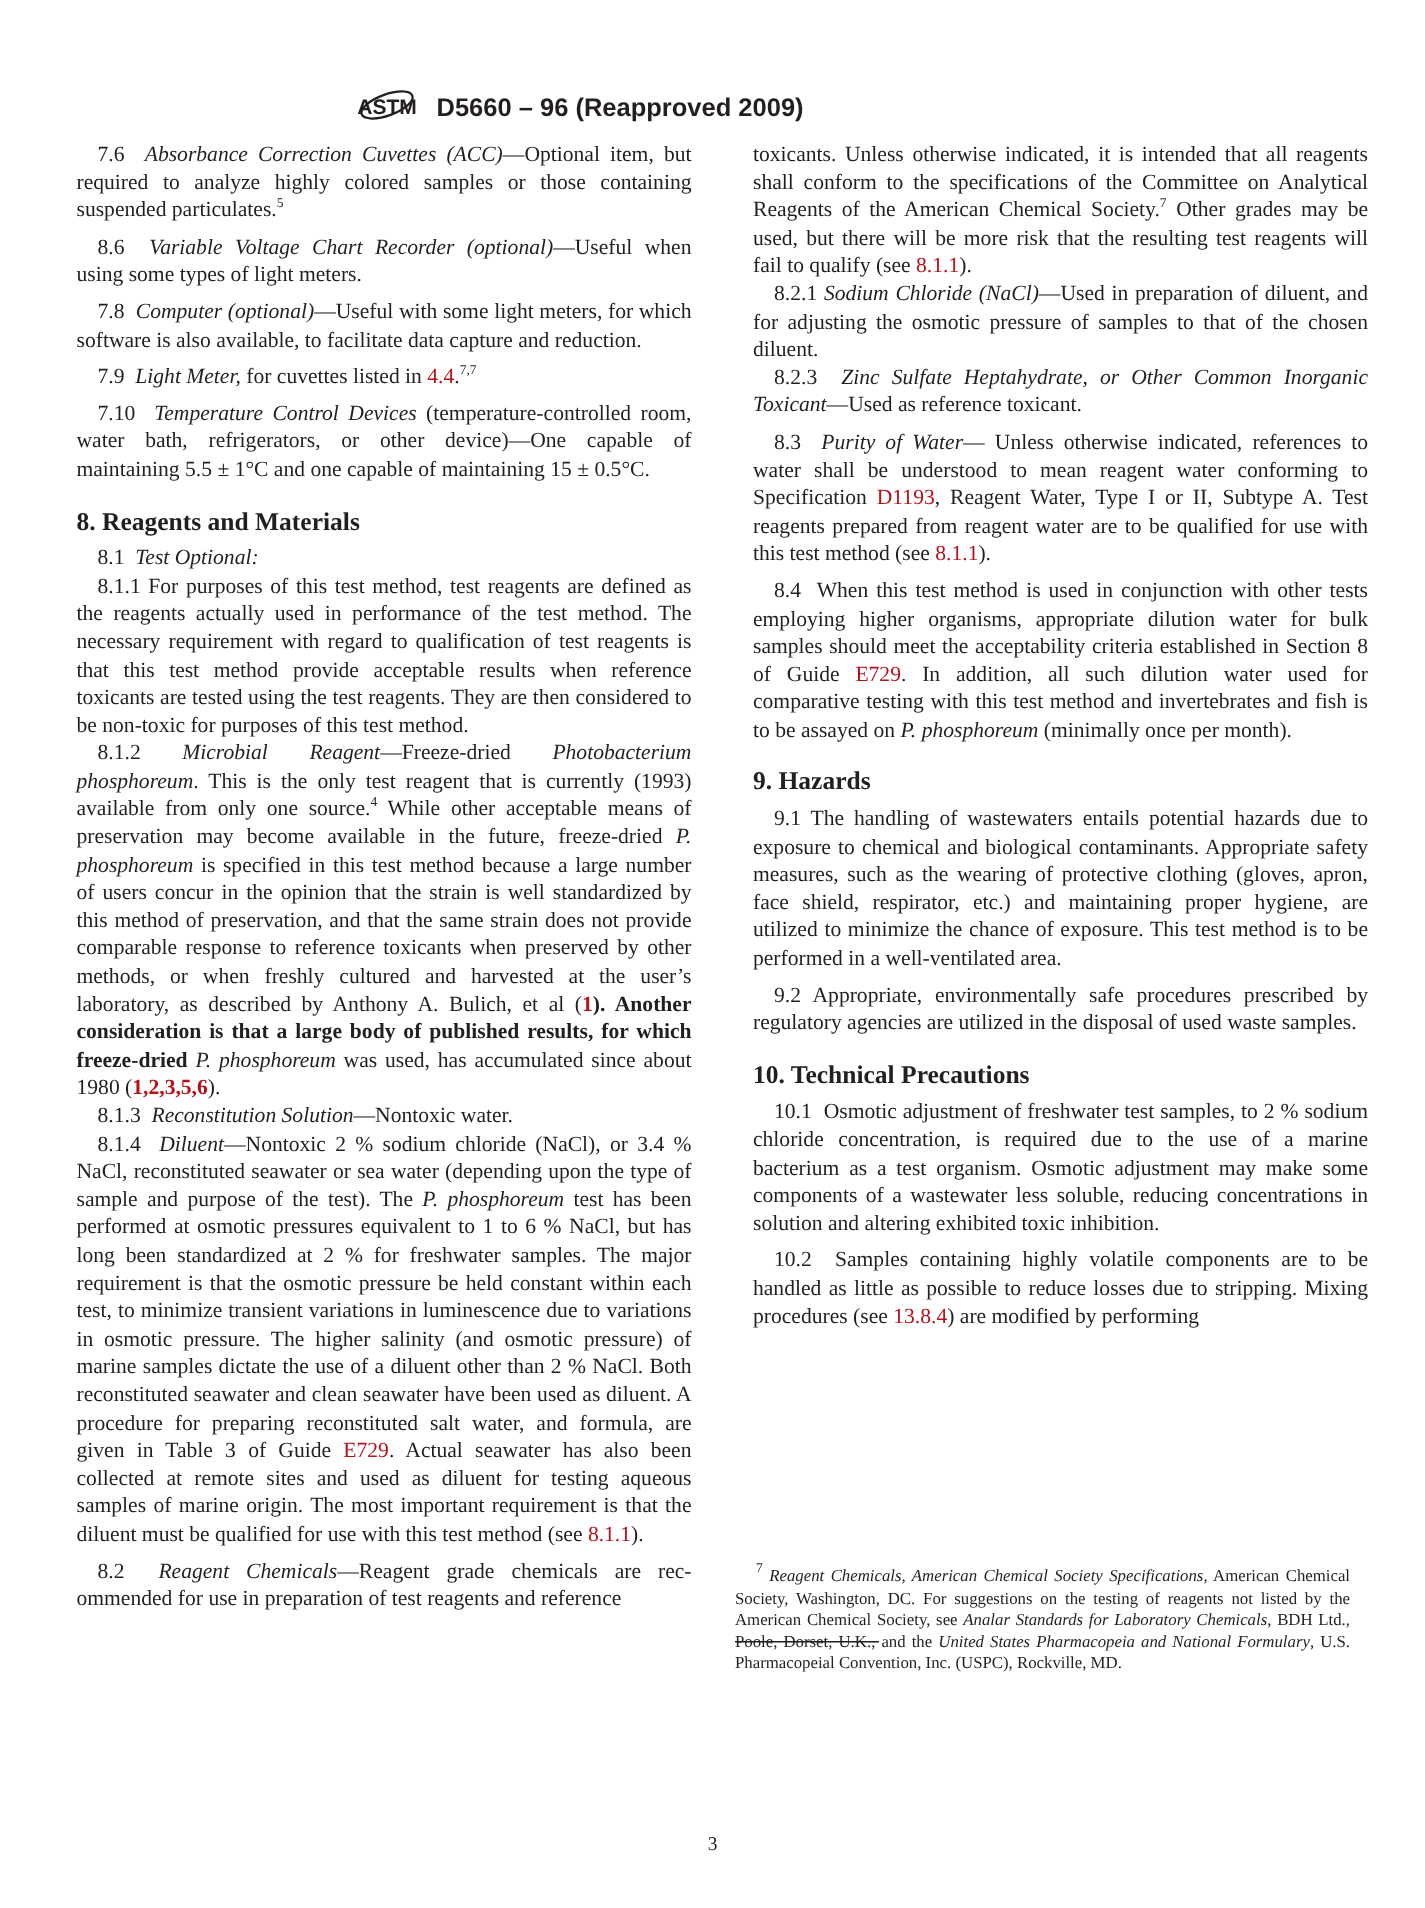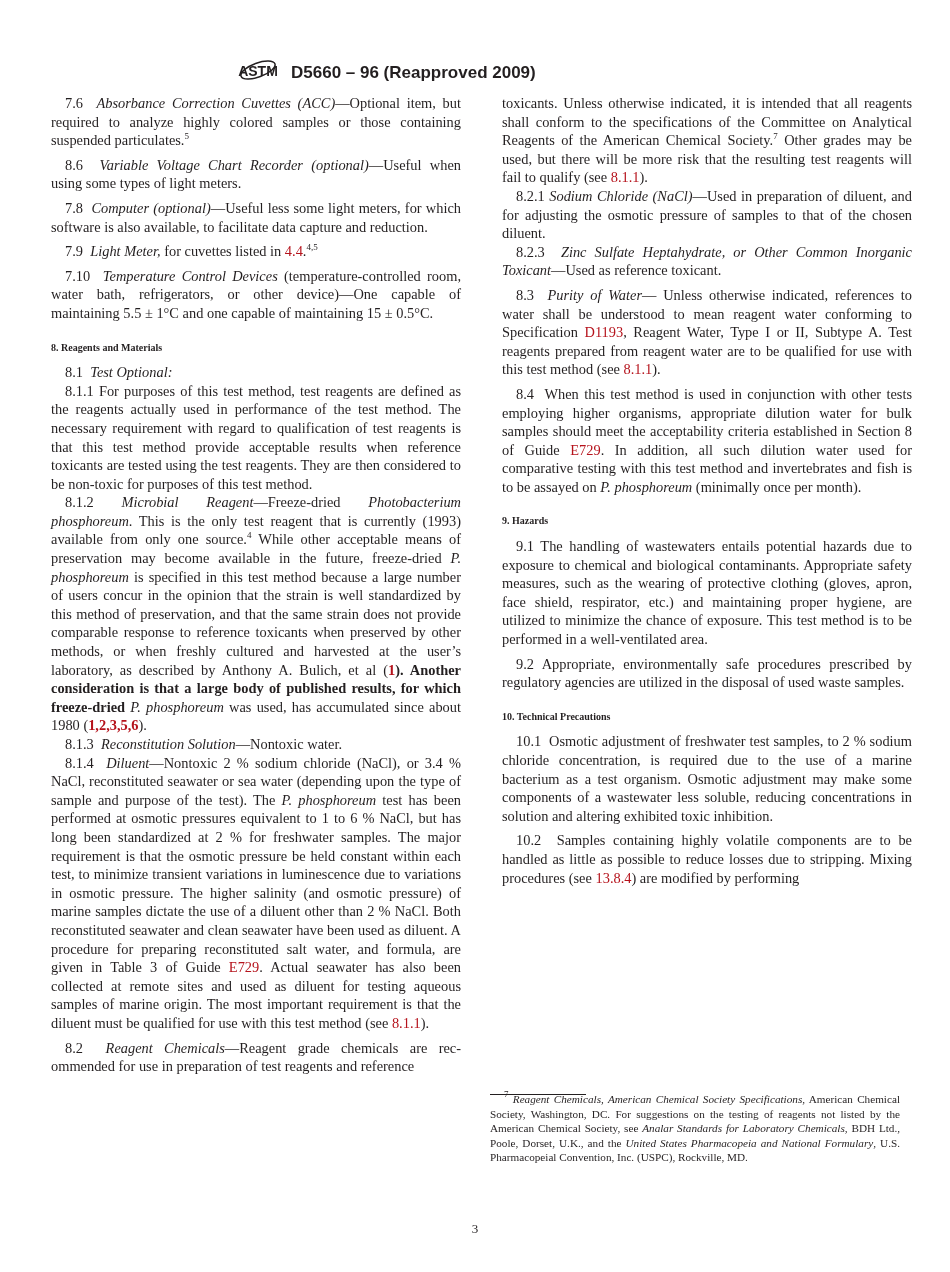--- a/index.html
+++ b/index.html
@@ -7,48 +7,48 @@
          font-family:"Liberation Serif", "DejaVu Serif", serif; color:#231f20; }
   .header { position:absolute; top:56px; left:0; width:774px; text-align:center;
             font-family:"Liberation Sans", "DejaVu Sans", sans-serif; font-weight:bold; font-size:17px; }
   .header .logo { display:inline-block; vertical-align:middle; margin-right:8px; }
   .header .title { vertical-align:middle; }
   .col { position:absolute; top:94px; width:410px; font-size:14.4px; line-height:18.6px; text-align:justify; }
   .col.left { left:51px; }
   .col.right { left:490px;margin-left:12px; }
   p { margin:0; text-indent:14px; hyphens:manual; }
   p.gap { margin-top:6px; }
-  h2 { font-size:10px; font-weight:bold; margin:16px 0 6px 0; }
+  h2 { font-size:17px; font-weight:bold; margin:16px 0 6px 0; }
   i { }
   .link { color:#b5121b; }
   .blink { color:#b5121b; font-weight:bold; }
   sup { font-size:9px; line-height:0; vertical-align:6px; }
   .fn-rule { position:absolute; left:490px; top:1094px; width:96px; border-top:1px solid #231f20; }
-  .footnote { position:absolute; left:490px; top:1092px; width:410px; font-size:11.2px; line-height:14.5px; text-align:justify; }
+  .footnote { position:absolute; left:490px; top:1044px; width:410px; font-size:11.2px; line-height:14.5px; text-align:justify; }
   .footnote p { text-indent:14px; }
   .pagenum { position:absolute; top:1221px; left:0; width:950px; text-align:center; font-size:13px; }
 </style>
 </head>
 <body>
 
 <div class="header">
   <span class="logo">
     <svg width="40" height="28" viewBox="0 0 40 28">
       <ellipse cx="20" cy="14" rx="18" ry="7" fill="none" stroke="#231f20" stroke-width="1.5" transform="rotate(-20 20 14)"></ellipse>
       <text x="20" y="20" text-anchor="middle" font-family="Liberation Sans, sans-serif" font-weight="bold" font-size="14" fill="#231f20">ASTM</text>
     </svg>
   </span>
   <span class="title">D5660 – 96 (Reapproved 2009)</span>
 </div>
 
 <div class="col left">
   <p><span>7.6</span>&nbsp; <i>Absorbance Correction Cuvettes (ACC)</i><span>—Optional item, but required to analyze highly colored samples or those containing suspended particulates.</span><sup>5</sup></p>
   <p class="gap"><span>8.6</span>&nbsp; <i>Variable Voltage Chart Recorder (optional)</i><span>—Useful when using some types of light meters.</span></p>
-  <p class="gap"><span>7.8</span>&nbsp; <i>Computer (optional)</i><span>—Useful less some light meters, for which software is also available, to facilitate data capture and reduction.</span></p>
-  <p class="gap"><span>7.9</span>&nbsp; <i>Light Meter,</i><span> for cuvettes listed in </span><a class="link">4.4</a><span>.</span><sup>4,5</sup></p>
+  <p class="gap"><span>7.8</span>&nbsp; <i>Computer (optional)</i><span>—Useful with some light meters, for which software is also available, to facilitate data capture and reduction.</span></p>
+  <p class="gap"><span>7.9</span>&nbsp; <i>Light Meter,</i><span> for cuvettes listed in </span><a class="link">4.4</a><span>.</span><sup>7,7</sup></p>
   <p class="gap"><span>7.10</span>&nbsp; <i>Temperature Control Devices</i><span> (temperature-controlled room, water bath, refrigerators, or other device)—One capable of maintaining 5.5 ± 1°C and one capable of maintaining 15 ± 0.5°C.</span></p>
 
   <h2>8. Reagents and Materials</h2>
   <p><span>8.1</span>&nbsp; <i>Test Optional:</i></p>
   <p><span>8.1.1</span> <span>For purposes of this test method, test reagents are defined as the reagents actually used in performance of the test method. The necessary requirement with regard to qualification of test reagents is that this test method provide acceptable results when reference toxicants are tested using the test reagents. They are then considered to be non-toxic for purposes of this test method.</span></p>
   <p><span>8.1.2</span> <i>Microbial Reagent</i><span>—Freeze-dried </span><i>Photobacterium phosphoreum</i><span>. This is the only test reagent that is currently (1993) available from only one source.</span><sup>4</sup><span> While other acceptable means of preservation may become available in the future, freeze-dried </span><i>P. phosphoreum</i><span> is specified in this test method because a large number of users concur in the opinion that the strain is well standardized by this method of preservation, and that the same strain does not provide comparable response to reference toxicants when preserved by other methods, or when freshly cultured and harvested at the user’s laboratory, as described by Anthony A. Bulich, et al (</span><a class="blink">1</a><b>). Another consider­ation is that a large body of published results, for which freeze-dried </b><i>P. phosphoreum</i><span> was used, has accumulated since about 1980 (</span><a class="blink">1,2,3,5,6</a><span>).</span></p>
   <p><span>8.1.3</span>&nbsp; <i>Reconstitution Solution</i><span>—Nontoxic water.</span></p>
   <p><span>8.1.4</span>&nbsp; <i>Diluent</i><span>—Nontoxic 2 % sodium chloride (NaCl), or 3.4 % NaCl, reconstituted seawater or sea water (depending upon the type of sample and purpose of the test). The </span><i>P. phosphoreum</i><span> test has been performed at osmotic pressures equivalent to 1 to 6 % NaCl, but has long been standardized at 2 % for freshwater samples. The major requirement is that the osmotic pressure be held constant within each test, to minimize transient variations in luminescence due to variations in osmotic pressure. The higher salinity (and osmotic pressure) of marine samples dictate the use of a diluent other than 2 % NaCl. Both reconstituted seawater and clean seawater have been used as diluent. A procedure for preparing reconstituted salt water, and formula, are given in Table 3 of Guide </span><a class="link">E729</a><span>. Actual seawater has also been collected at remote sites and used as diluent for testing aqueous samples of marine origin. The most important requirement is that the diluent must be qualified for use with this test method (see </span><a class="link">8.1.1</a><span>).</span></p>
   <p class="gap"><span>8.2</span>&nbsp; <i>Reagent Chemicals</i><span>—Reagent grade chemicals are rec­ommended for use in preparation of test reagents and reference</span></p>
 </div>

